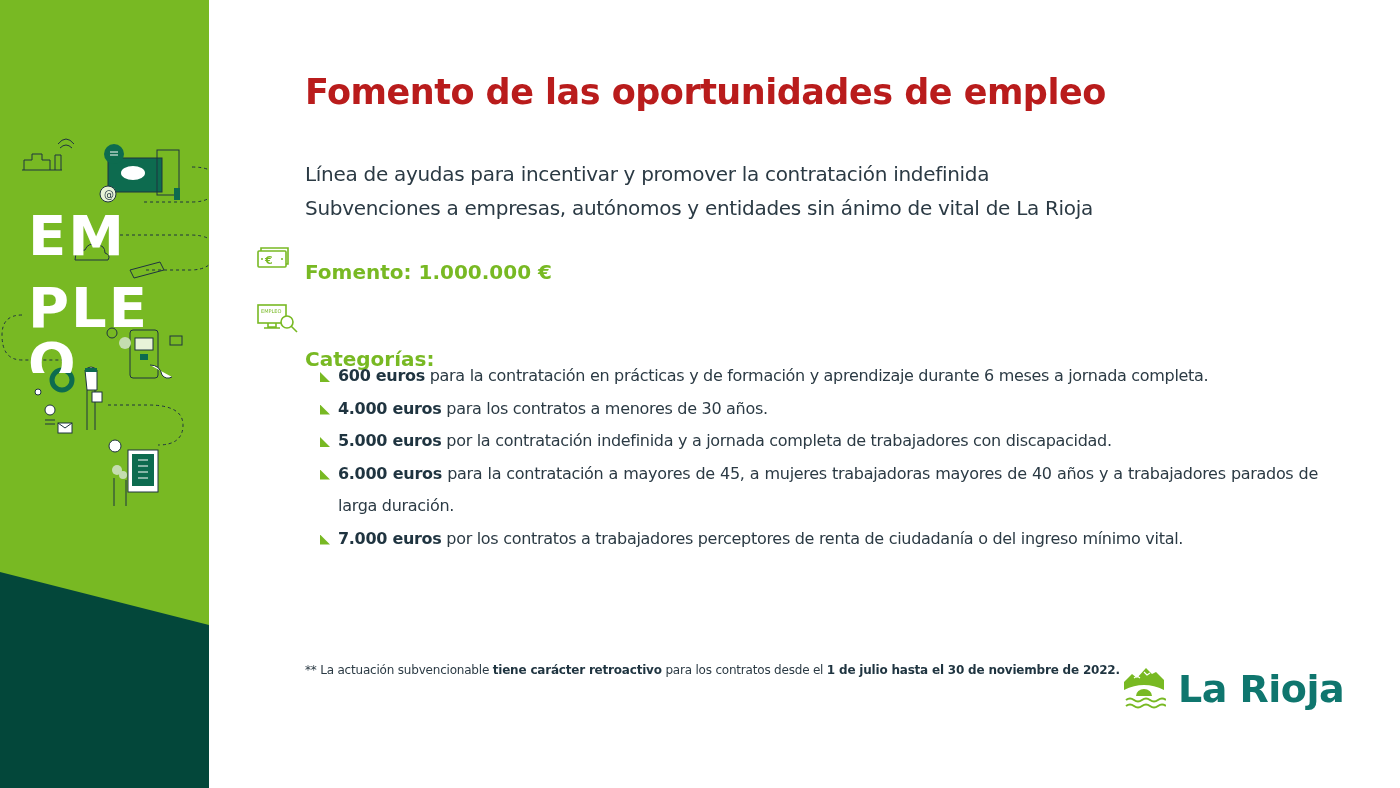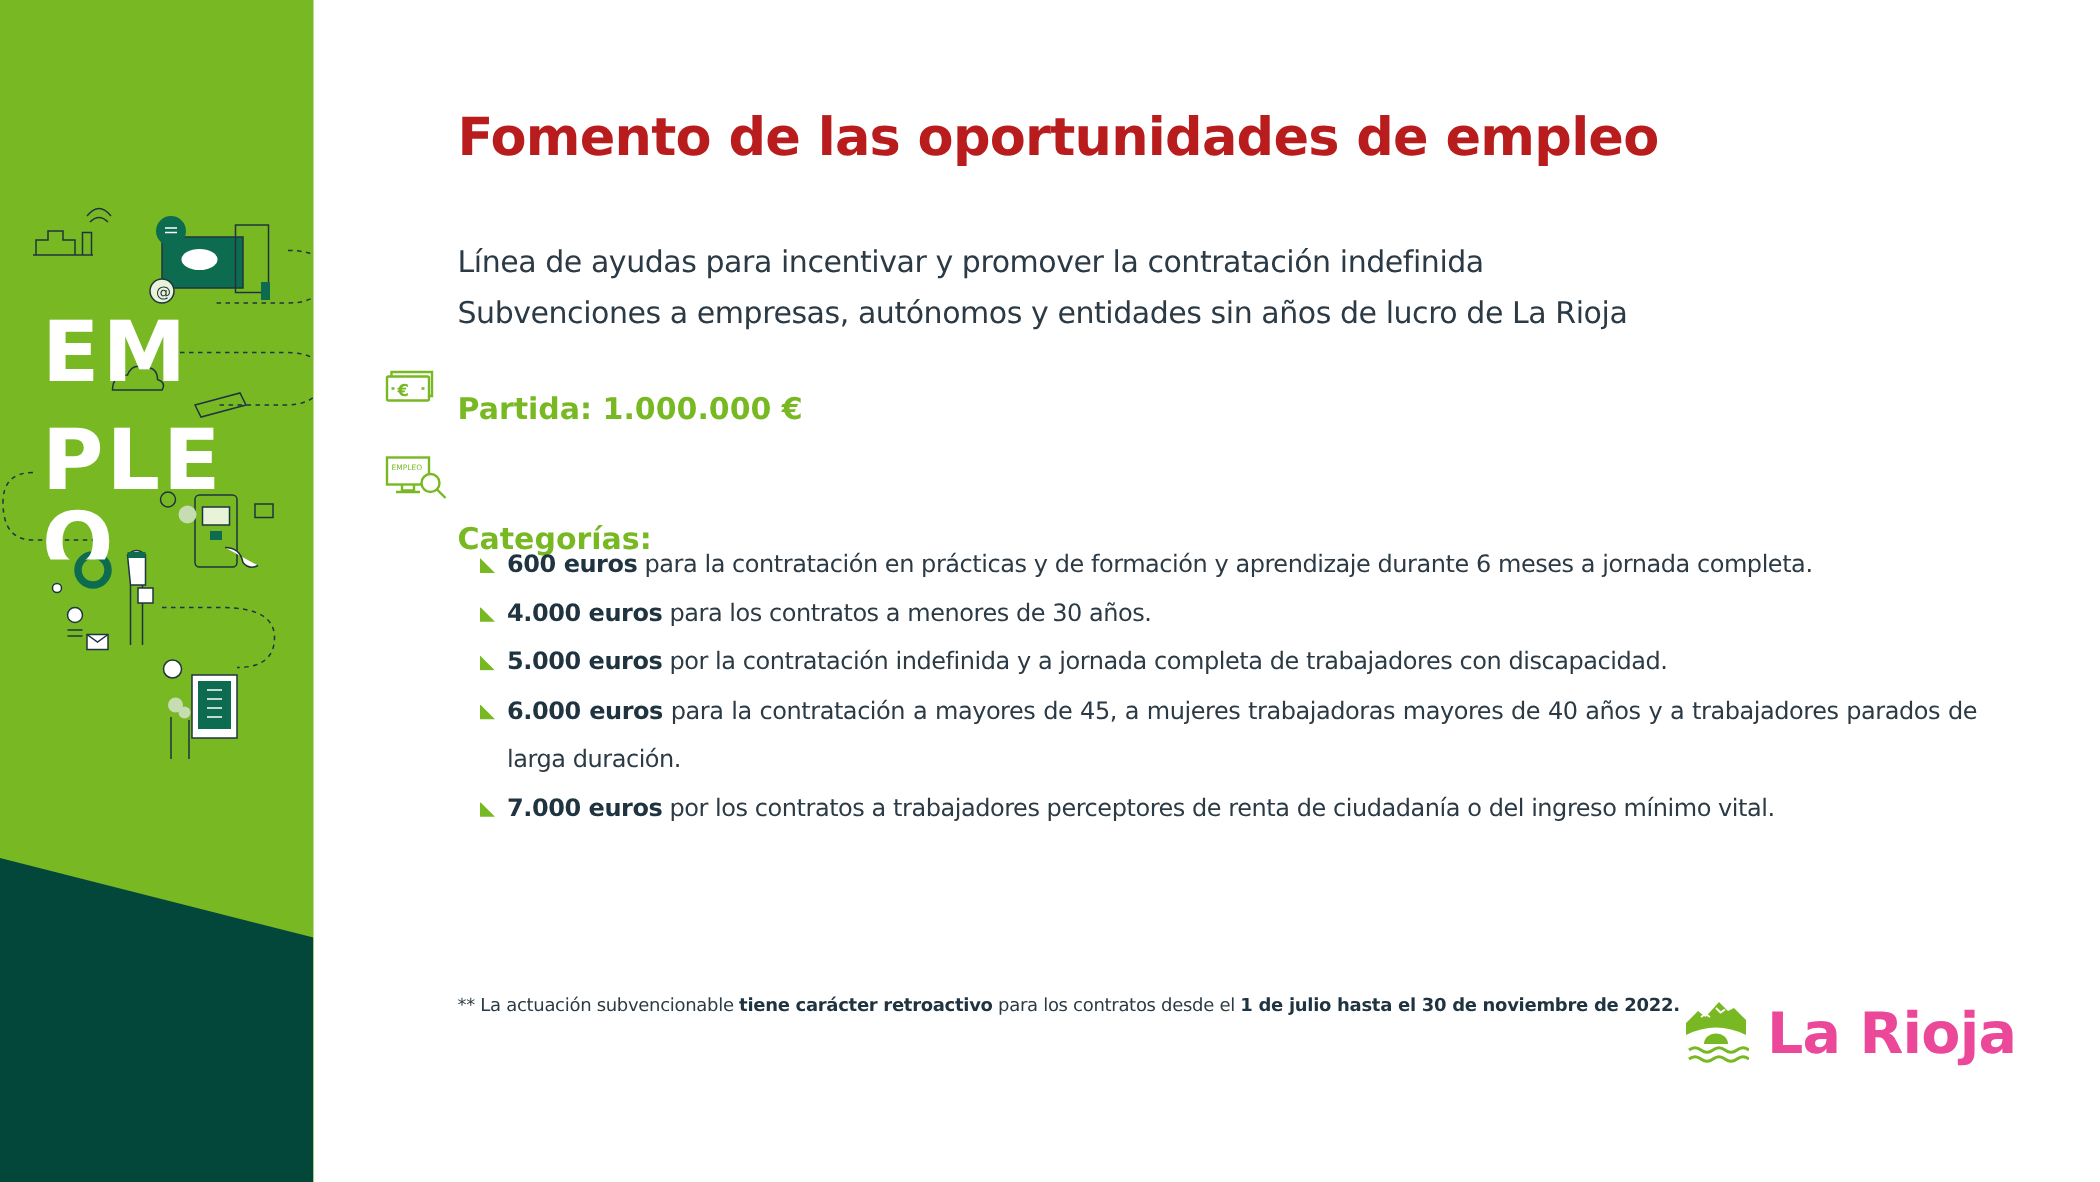--- a/index.html
+++ b/index.html
@@ -32,21 +32,21 @@
     .list { position: absolute; left: 318px; top: 360px; width: 1000px; list-style: none; }
     .list li { position: relative; padding-left: 20px; font-size: 16px; line-height: 32.5px; color: #2b3a44; letter-spacing: -0.3px; text-align: justify; }
     .list li .tri { position: absolute; left: 2px; top: 12px; width: 10px; height: 10px; background: #78b923; clip-path: polygon(0 0, 100% 100%, 0 100%); transform: scaleX(-1); }
     .list li .tri { transform: none; clip-path: polygon(0 0, 0 100%, 100% 100%); }
     .list li b { color: #1f3440; }
 
     .footnote { position: absolute; left: 305px; top: 663px; font-size: 12px; color: #2b3a44; white-space: nowrap; letter-spacing: -0.2px; }
     .footnote b { color: #1f3440; }
 
     .logo { position: absolute; left: 1122px; top: 668px; display: flex; align-items: center; }
-    .logo .logo-text { font-size: 38px; font-weight: bold; color: #ec4899; margin-left: 12px; letter-spacing: -0.5px; line-height: 1; }
+    .logo .logo-text { font-size: 38px; font-weight: bold; color: #0f766e; margin-left: 12px; letter-spacing: -0.5px; line-height: 1; }
   </style>
 </head>
 <body>
 
 <div class="sidebar">
   <div class="dark"></div>
   <svg class="art" width="209" height="400" viewBox="0 0 209 400" fill="none" stroke="#1f3440" stroke-width="1">
 
     <path d="M22 40 h40 M24 40 v-10 h8 v-6 h10 v6 h8 v10 M55 40 v-15 h6 v15"></path>
     <path d="M60 18 q6 -6 12 0 M58 14 q8 -10 16 0"></path>
@@ -96,29 +96,29 @@
     <circle cx="115" cy="316" r="6" fill="#ffffff"></circle>
   </svg>
   <div class="word w2">PLE</div>
   <div class="word w1">EM</div>
   <div class="word w3">O</div>
 </div>
 
 <h1 class="title">Fomento de las oportunidades de empleo</h1>
 
 <div class="subtitle sub1">Línea de ayudas para incentivar y promover la contratación indefinida</div>
-<div class="subtitle sub2">Subvenciones a empresas, autónomos y entidades sin años de lucro de La Rioja</div>
+<div class="subtitle sub2">Subvenciones a empresas, autónomos y entidades sin ánimo de vital de La Rioja</div>
 
 <svg class="icon-money" width="34" height="24" viewBox="0 0 34 24" fill="none" stroke="#78b923" stroke-width="1.6">
   <rect x="2" y="6" width="28" height="16" rx="1"></rect>
   <path d="M5 6 v-3 h27 v16 h-2"></path>
   <text x="9" y="19" font-size="11" fill="#78b923" stroke="none" font-family="DejaVu Sans, sans-serif" font-weight="bold">€</text>
   <path d="M5 14 h2 M25 14 h2"></path>
 </svg>
-<div class="green-heading partida">Partida: 1.000.000 €</div>
+<div class="green-heading partida">Fomento: 1.000.000 €</div>
 
 <svg class="icon-empleo" width="44" height="30" viewBox="0 0 44 30" fill="none" stroke="#78b923" stroke-width="1.6">
   <rect x="2" y="2" width="28" height="18"></rect>
   <text x="5" y="10" font-size="5" fill="#78b923" stroke="none" font-family="DejaVu Sans, sans-serif">EMPLEO</text>
   <path d="M12 20 v4 h8 v-4 M8 25 h16"></path>
   <circle cx="31" cy="19" r="6" fill="#ffffff"></circle>
   <path d="M35 23 l6 6"></path>
 </svg>
 <div class="green-heading categorias">Categorías:</div>
 

